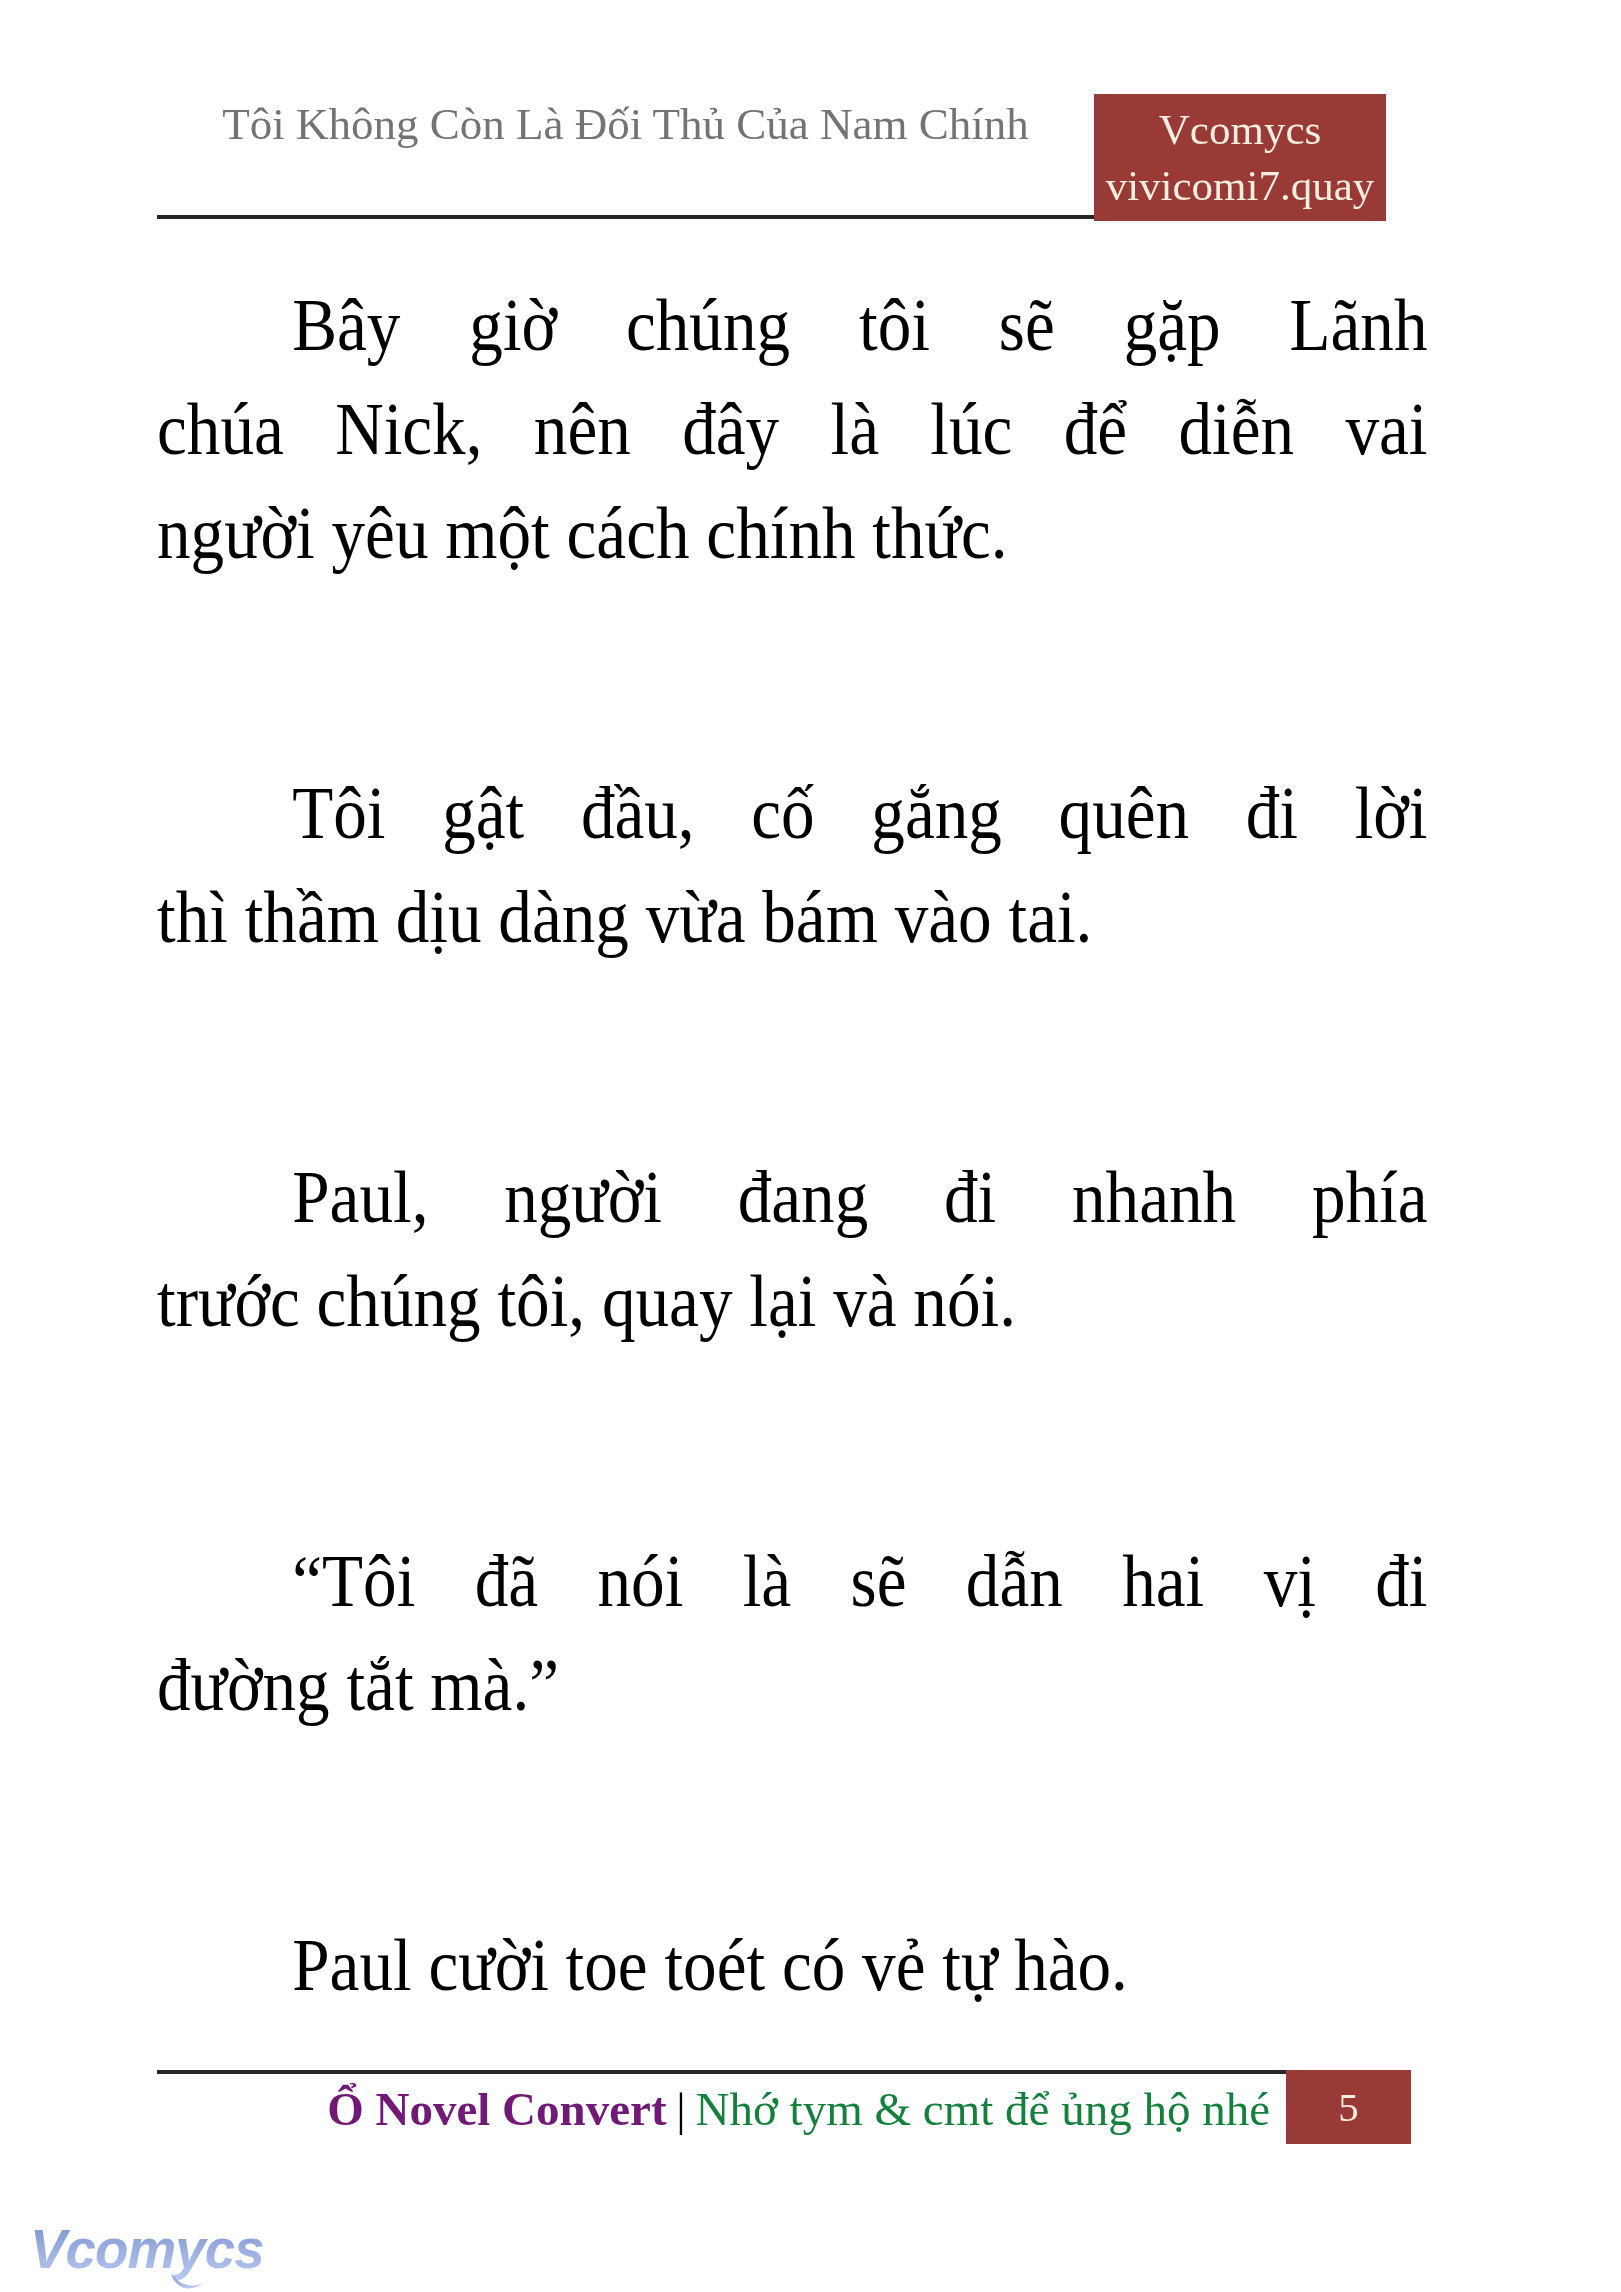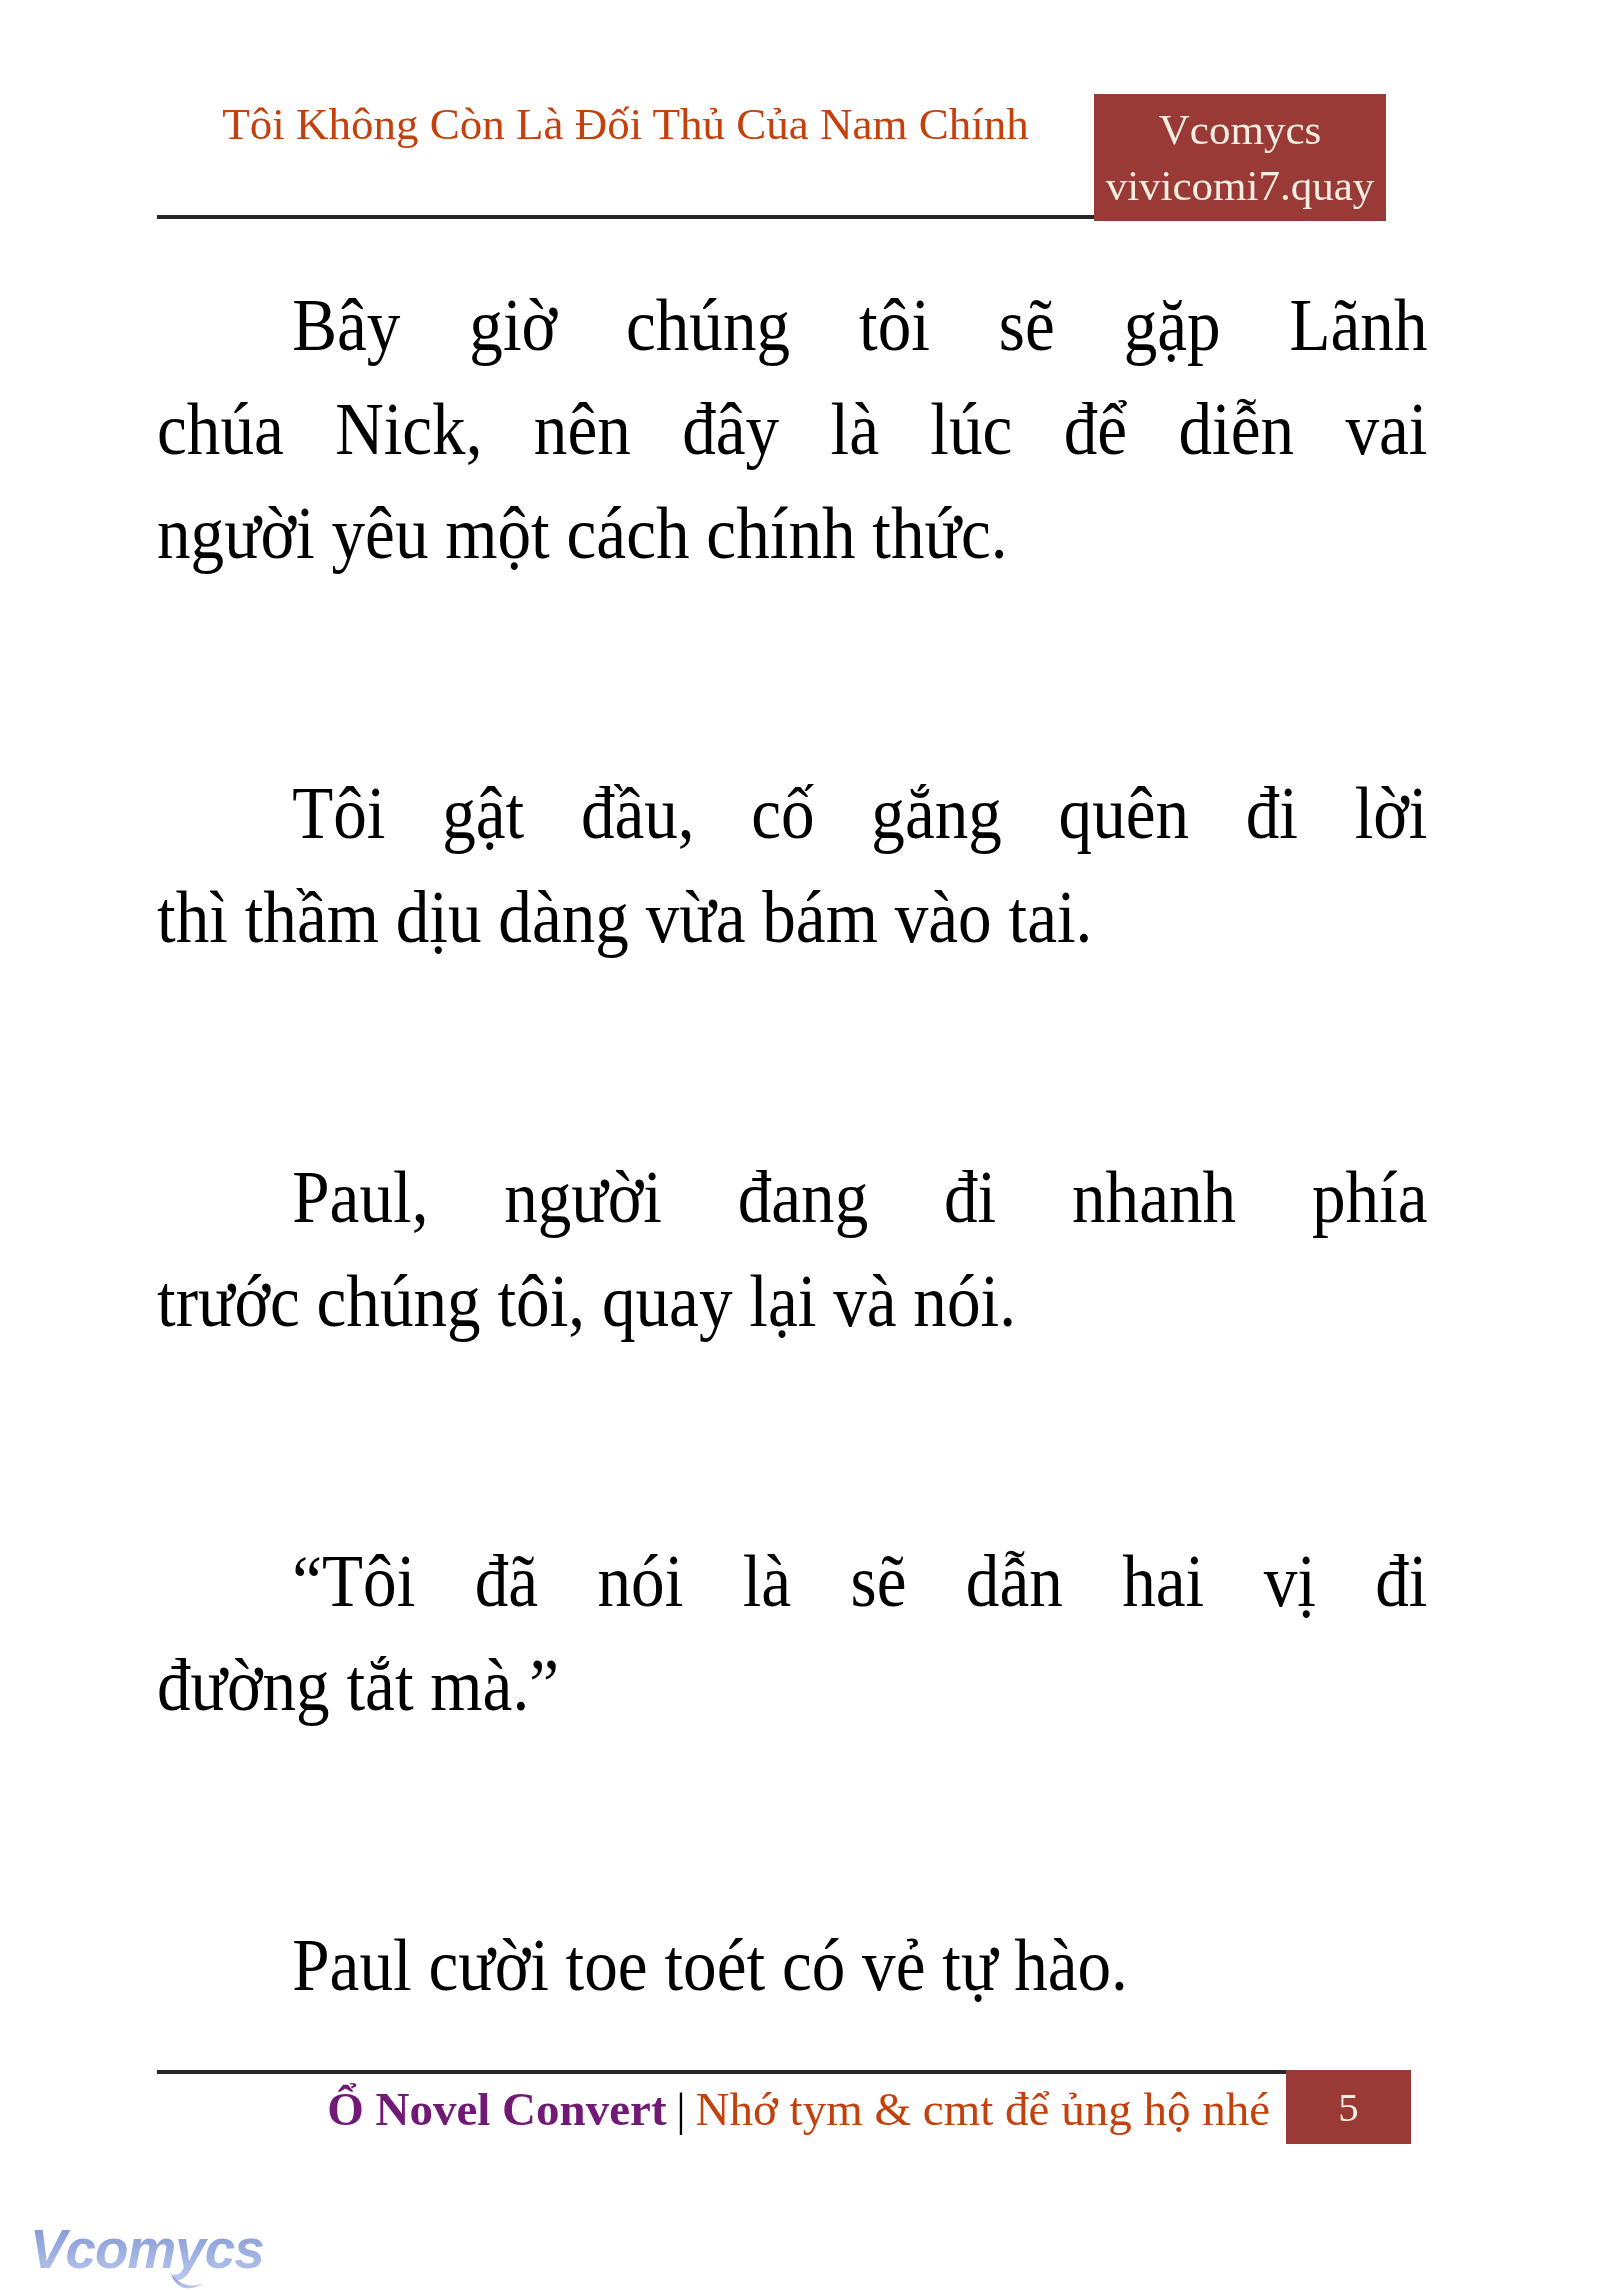--- a/index.html
+++ b/index.html
@@ -8,21 +8,21 @@
     background: #ffffff;
     position: relative;
     font-family: "Liberation Serif", "DejaVu Serif", serif;
     color: #000;
     overflow: hidden;
   }
 
   
   .header-text {
     position: absolute; left: 157px; top: 94px; width: 937px;
-    text-align: center; font-size: 45px; line-height: 60px; color: #c2410c;
+    text-align: center; font-size: 45px; line-height: 60px; color: #737373;
   }
   .header-rule {
     position: absolute; left: 157px; top: 215px; width: 937px; height: 3.9px;
     background: #262626;
   }
   .badge {
     position: absolute; background: #9a3a36; color: #f5eee1;
     display: flex; flex-direction: column; align-items: center; justify-content: center;
     text-align: center;
   }
@@ -47,21 +47,21 @@
   .footer-rule {
     position: absolute; left: 157px; top: 2070px; width: 1129px; height: 3.9px;
     background: #262626;
   }
   .footer-text {
     position: absolute; left: 157px; top: 2080px; width: 1113px;
     text-align: right; font-size: 47px; line-height: 59px; white-space: nowrap;
   }
   .footer-brand { color: #701a75; font-weight: bold; }
   .footer-sep { color: #000; padding: 0 9.8px; font-weight: normal; }
-  .footer-note { color: #c2410c; }
+  .footer-note { color: #15803d; }
   .badge-page {
     left: 1286px; top: 2070px; width: 125px; height: 74px;
     font-size: 41px; line-height: 43px;
   }
 
   
   .watermark { position: absolute; left: 23.5px; top: 2203px; }
 </style>
 </head>
 <body>

